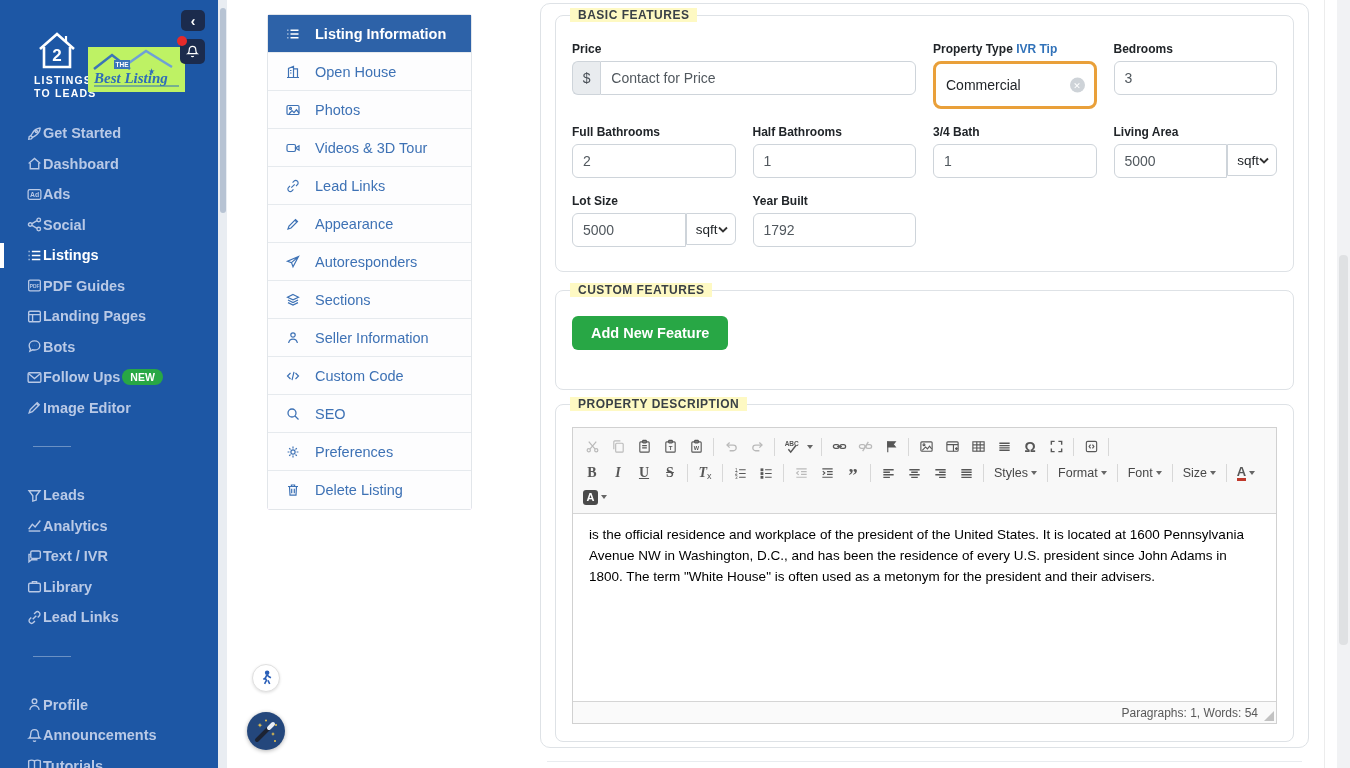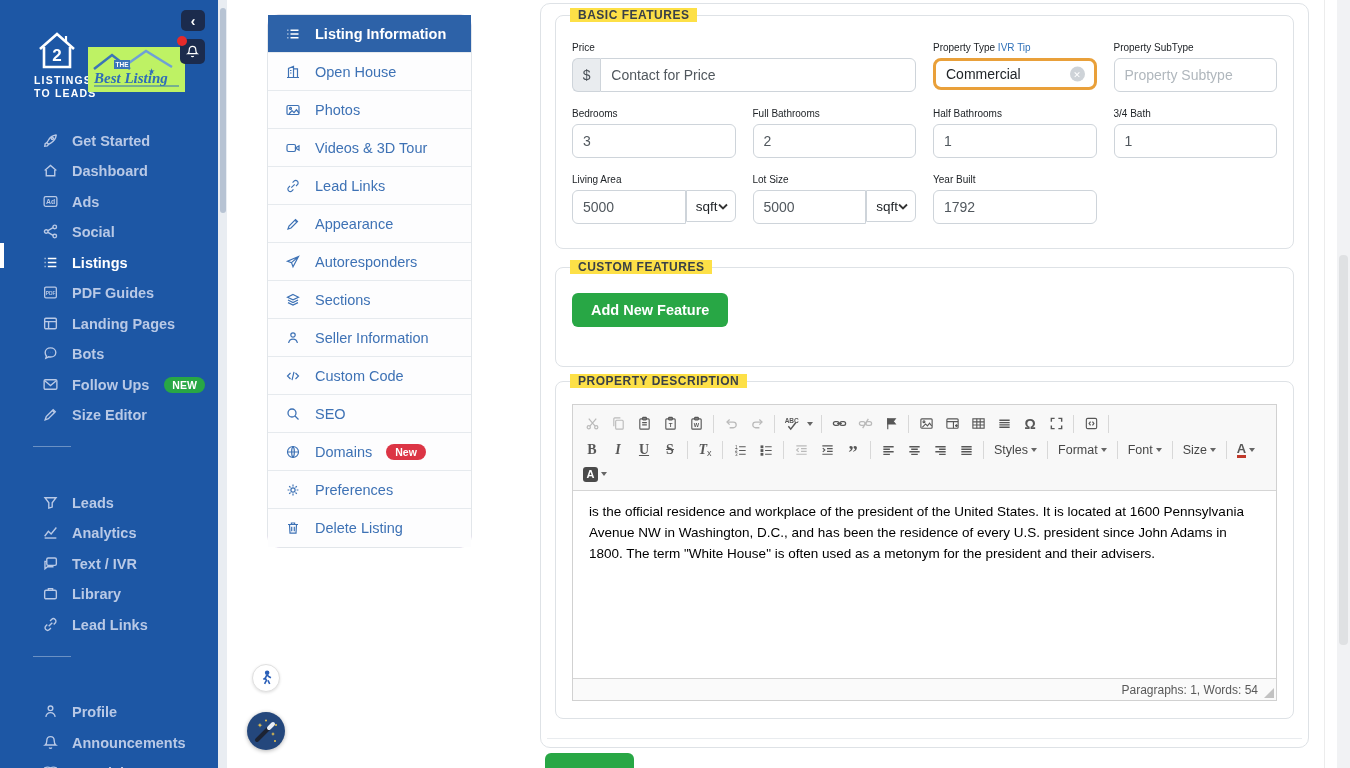--- a/index.html
+++ b/index.html
@@ -13,36 +13,36 @@
     border-radius:5px; color:#fff; font-size:14px; font-weight:bold; display:flex; align-items:center;
     justify-content:center; cursor:pointer; z-index:6; }
   .bell-btn { position:absolute; left:180px; top:39px; width:25px; height:25px; background:#1b2b4d;
     border-radius:5px; display:flex; align-items:center; justify-content:center; z-index:6; }
   .bell-dot { position:absolute; left:-3px; top:-3px; width:10px; height:10px; border-radius:50%; background:#e52b2b; }
   .brand-house { position:absolute; left:36px; top:28px; }
   .brand-line { position:absolute; left:34px; color:#fff; font-size:10.5px; font-weight:bold; letter-spacing:1.2px; }
   .brand-l1 { top:74px; } .brand-l2 { top:87px; }
   .partner-logo { position:absolute; left:88px; top:47px; width:97px; height:45px; background:#bef264; overflow:hidden; }
   .nav { position:absolute; left:0; top:118px; width:218px; }
-  .s-item { height:30.5px; display:flex; align-items:flex-end; padding-left:42px; gap:13px; cursor:pointer;
+  .s-item { height:30.5px; display:flex; align-items:center; padding-left:26px; cursor:pointer;
     color:#b9c9e6; position:relative; }
   .s-item .s-lbl { font-size:14.5px; font-weight:bold; white-space:nowrap; }
   .s-item.active { color:#ffffff; }
   .s-item.active::before { content:""; position:absolute; left:0; top:3px; bottom:3px; width:4px; background:#fff; }
   .s-ico { width:17px; height:17px; flex:0 0 17px; }
   .s-divider { height:1px; background:rgba(255,255,255,.35); width:38px; margin:23px 0 33px 33px; }
   .s-divider.d2 { margin-bottom:33px; }
   .badge-new { background:#28a745; color:#fff; font-size:10.5px; font-weight:bold; border-radius:9px;
     padding:2px 8px; margin-left:2px; }
   .sb-scroll { position:absolute; left:218px; top:0; width:9px; height:768px; background:#e9edf2; }
   .sb-thumb { position:absolute; left:1.5px; top:8px; width:6px; height:205px; background:#b7c3d3; border-radius:3px; }
 
   
   .settings { position:absolute; left:267px; top:14px; width:205px; background:#f0abfc;
-    border:1px solid #e2e6ea; border-radius:13px; }
+    border:1px solid #e2e6ea; border-radius:3px; }
   .m-item { height:38px; display:flex; align-items:center; padding-left:17px; gap:14px;
     border-bottom:1px solid #e6eaee; color:#3e72b5; font-size:14.5px; cursor:pointer; background:#fdfdfe; }
   .m-item:last-child { border-bottom:none; }
   .m-item.active { background:#2d62a8; color:#fff; font-weight:bold; }
   .m-ico { width:16px; height:16px; flex:0 0 16px; }
   .badge-red { background:#dc3545; color:#fff; font-size:10.5px; font-weight:bold; border-radius:9px; padding:2px 9px; }
 
   
   .acc-btn { position:absolute; left:252px; top:664px; width:28px; height:28px; border-radius:50%;
     background:#fff; border:1px solid #e0e0e0; box-shadow:0 1px 3px rgba(0,0,0,.12);
@@ -52,35 +52,35 @@
     justify-content:center; cursor:pointer; z-index:8; }
 
   
   .card { position:absolute; left:540px; top:3px; width:769px; height:745px; background:#fff;
     border:1px solid #dee2e6; border-radius:10px; }
   .outer-line { position:absolute; left:1324px; top:0; width:1px; height:768px; background:#ececec; }
   .page-scroll { position:absolute; left:1337px; top:0; width:13px; height:768px; background:#f1f2f4; }
   .page-thumb { position:absolute; left:2px; top:255px; width:9px; height:390px; background:#dfe1e3; border-radius:4px; }
 
   .fieldset { position:relative; margin:0 14px; border:1px solid #dee2e6; border-radius:8px; }
-  .legend { position:absolute; top:-8px; left:14px; background:#fde047; padding:0 8px; font-size:12px;
+  .legend { position:absolute; top:-8px; left:14px; background:#fef9c3; padding:0 8px; font-size:12px;
     font-weight:bold; letter-spacing:.5px; color:#3a4046; }
   .fs-basic { margin-top:11px; padding:26px 16px 24px; display:grid;
     grid-template-columns:repeat(4,1fr); column-gap:17px; row-gap:16px; }
-  .field label { display:block; font-size:10px; font-weight:normal; color:#212529; margin-bottom:5px; white-space:nowrap; }
+  .field label { display:block; font-size:12px; font-weight:bold; color:#212529; margin-bottom:5px; white-space:nowrap; }
   .tip-link { color:#3172b9; cursor:pointer; }
   .ctrl { height:32px; width:100%; border:1px solid #ced4da; border-radius:6px; padding:16px 10px;
     font-size:14px; color:#51585e; background:#fff; font-family:inherit; outline:none; }
   .ctrl::placeholder { color:#b0b7bd; }
   .span2 { grid-column:1 / 3; }
   .igroup { display:flex; }
   .iprefix { width:31px; border:1px solid #ced4da; border-right:none; border-radius:6px 0 0 6px;
     background:#e9ecef; color:#495057; font-size:14px; display:flex; align-items:center; justify-content:center; }
   .igroup .ctrl { border-radius:0 6px 6px 0; }
-  .ptype { height:32px; border:3px solid #e9a03a; border-radius:8px; display:flex; align-items:center;
+  .ptype { height:48px; border:3px solid #e9a03a; border-radius:8px; display:flex; align-items:center;
     padding:0 10px; font-size:14px; color:#212529; position:relative; }
   .clear-x { position:absolute; right:9px; top:50%; transform:translateY(-50%); width:15px; height:15px;
     border-radius:50%; background:#ced3d8; color:#fff; font-size:9px; font-weight:bold; display:flex;
     align-items:center; justify-content:center; cursor:pointer; }
   .unitgroup { display:flex; gap:0; }
   .unitgroup .ctrl { border-radius:6px 0 0 6px; }
   .uselect { width:65px; height:32px; border:1px solid #ced4da; border-left:1px solid #ced4da; border-radius:0 6px 6px 0;
     background:#fff; display:flex; align-items:center; justify-content:space-between; padding:0 7px 0 9px;
     font-size:13.5px; color:#212529; cursor:pointer; }
 
@@ -236,21 +236,21 @@
       <span class="s-lbl">Follow Ups</span>
       <span class="badge-new">NEW</span>
     </div>
     <div class="s-item">
       <span class="s-ico">
           <svg viewBox="0 0 16 16" fill="none" stroke="currentColor" stroke-width="1.3">
             <path d="M3 13l1-3 6.5-6.5 2 2L6 12l-3 1z"></path>
             <path d="M9.8 4.2l2 2"></path>
           </svg>
         </span>
-      <span class="s-lbl">Size Editor</span>
+      <span class="s-lbl">Image Editor</span>
     </div>
 
     <div class="s-divider"></div>
 
     <div class="s-item">
       <span class="s-ico">
           <svg viewBox="0 0 16 16" fill="none" stroke="currentColor" stroke-width="1.3">
             <path d="M2.8 3.5h10.4L9.6 8.3v4l-3.2 1V8.3z"></path>
           </svg>
         </span>
@@ -420,30 +420,20 @@
     <span>Custom Code</span>
   </div>
   <div class="m-item">
     <span class="m-ico">
         <svg viewBox="0 0 16 16" fill="none" stroke="currentColor" stroke-width="1.3">
           <circle cx="7" cy="7" r="4"></circle>
           <path d="M10 10l3.5 3.5"></path>
         </svg>
       </span>
     <span>SEO</span>
-  </div>
-  <div class="m-item">
-    <span class="m-ico">
-        <svg viewBox="0 0 16 16" fill="none" stroke="currentColor" stroke-width="1.2">
-          <circle cx="8" cy="8" r="5.5"></circle>
-          <path d="M2.5 8h11M8 2.5c1.8 1.6 1.8 9.4 0 11M8 2.5c-1.8 1.6-1.8 9.4 0 11"></path>
-        </svg>
-      </span>
-    <span>Domains</span>
-    <span class="badge-red">New</span>
   </div>
   <div class="m-item">
     <span class="m-ico">
         <svg viewBox="0 0 16 16" fill="none" stroke="currentColor" stroke-width="1.2">
           <circle cx="8" cy="8" r="2.1"></circle>
           <path d="M8 2.6v1.8M8 11.6v1.8M2.6 8h1.8M11.6 8h1.8M4.2 4.2l1.3 1.3M10.5 10.5l1.3 1.3M11.8 4.2l-1.3 1.3M5.5 10.5l-1.3 1.3"></path>
         </svg>
       </span>
     <span>Preferences</span>
   </div>
@@ -493,24 +483,20 @@
     </div>
 
     <div class="field">
       <label><span>Property Type</span> <span class="tip-link">IVR Tip</span></label>
       <div class="ptype">
         <span>Commercial</span>
         <span class="clear-x">✕</span>
       </div>
     </div>
 
-    <div class="field">
-      <label>Property SubType</label>
-      <input class="ctrl" placeholder="Property Subtype" style="">
-    </div>
 
     <div class="field">
       <label>Bedrooms</label>
       <input class="ctrl" value="3" style="">
     </div>
     <div class="field">
       <label>Full Bathrooms</label>
       <input class="ctrl" value="2" style="">
     </div>
     <div class="field">

